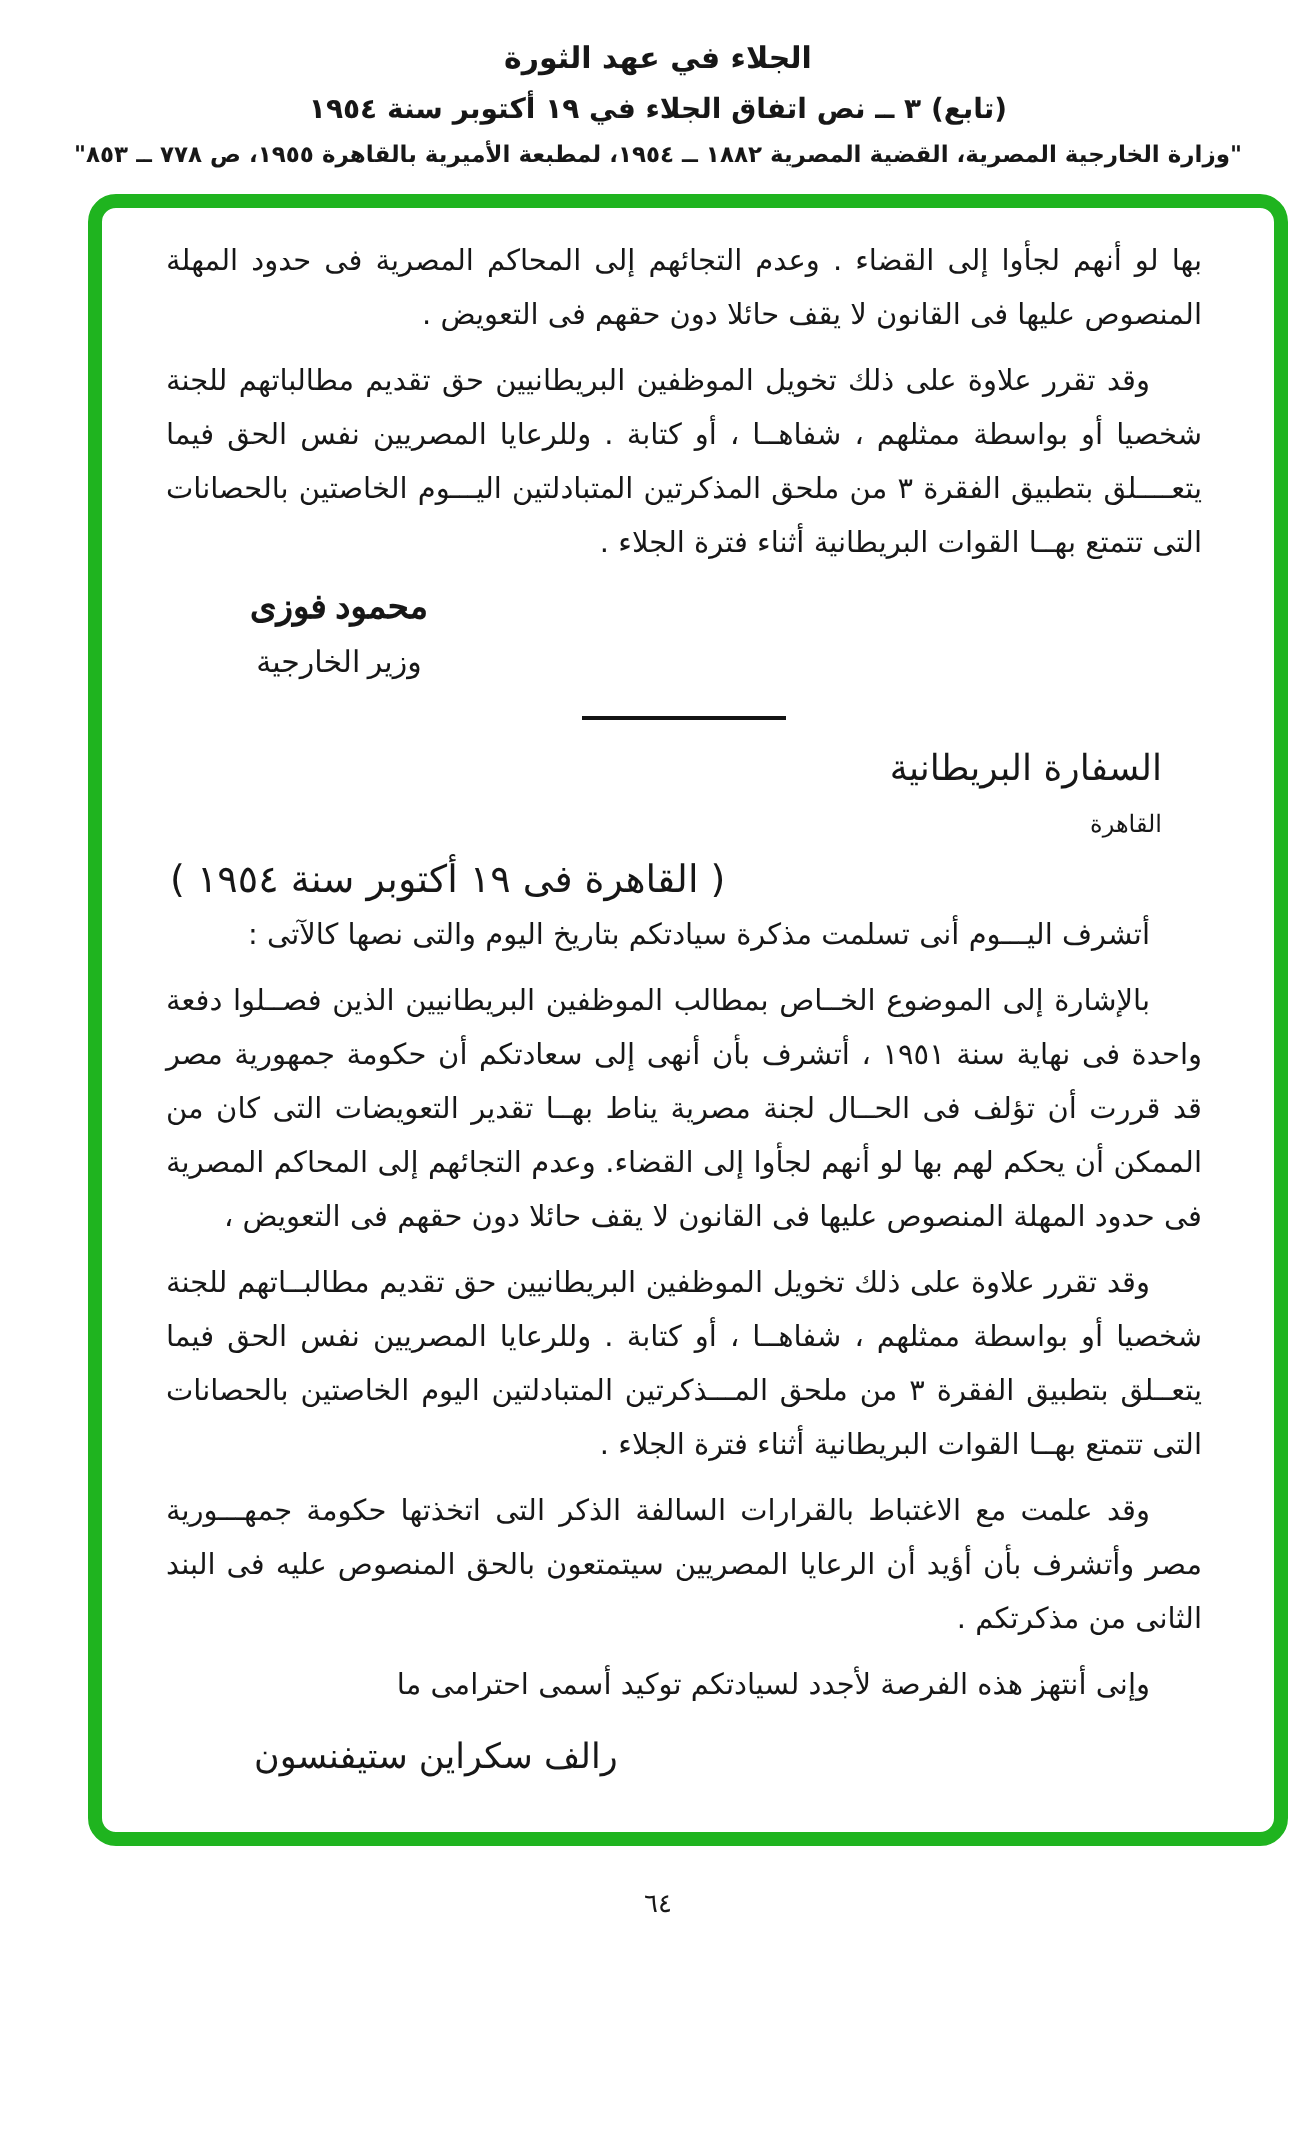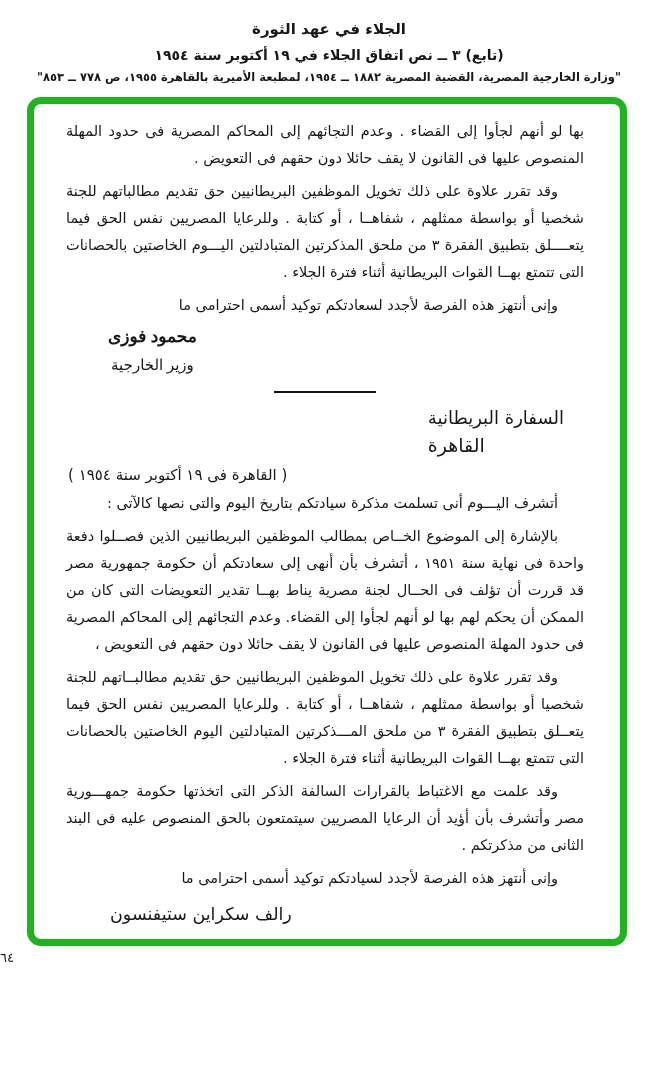--- a/index.html
+++ b/index.html
@@ -36,24 +36,24 @@
   .h-src {
     font-size: 11.5px;
     font-weight: bold;
     margin-top: 7px;
     white-space: nowrap;
   }
   
   .frame {
     box-sizing: border-box;
     width: 600px;
-    margin: 13px 0 0 27px;
+    margin: 13px 0 0 44px;
     border: 7px solid #1fb41f;
     border-radius: 14px;
-    padding: 14px 36px 12px 32px;
+    padding: 14px 36px 24px 32px;
     background: #ffffff;
   }
   
   .par {
     direction: rtl;
     text-align: justify;
     font-size: 14.5px;
     line-height: 27px;
     margin: 6px 0 0 0;
     text-indent: 26px;
@@ -102,69 +102,69 @@
     margin: 12px auto 0 auto;
   }
   
   .embassy {
     direction: rtl;
     text-align: right;
     margin-top: 13px;
   }
   .embassy-inner {
     display: inline-block;
-    text-align: left;
+    text-align: right;
     margin-left: 0;
     margin-right: 20px;
   }
   .embassy-name {
     font-size: 18px;
     line-height: 24px;
   }
   .embassy-city {
-    font-size: 19px;
+    font-size: 12px;
     line-height: 18px;
     margin-top: 6px;
   }
   .date-line {
     direction: rtl;
     text-align: left;
-    font-size: 15px;
+    font-size: 19px;
     line-height: 18px;
     margin: 10px 0 0 2px;
   }
   .salutation {
     direction: rtl;
     text-align: right;
     font-size: 16.5px;
     line-height: 22px;
     margin: 13px 24px 2px 0;
   }
   
   .page-num {
+    text-align: center;
     font-size: 13px;
-    margin-top: 4px;
+    margin-top: 22px;
   }
 </style>
 </head>
 <body>
 
 <div class="page">
 
   <div class="header">
     <div class="h-title">الجلاء في عهد الثورة</div>
     <div class="h-sub">(تابع) ٣ ــ نص اتفاق الجلاء في ١٩ أكتوبر سنة ١٩٥٤</div>
     <div class="h-src">"وزارة الخارجية المصرية، القضية المصرية ١٨٨٢ ــ ١٩٥٤، لمطبعة الأميرية بالقاهرة ١٩٥٥، ص ٧٧٨ ــ ٨٥٣"</div>
   </div>
 
   <div class="frame">
 
     <div class="par first">بها لو أنهم لجأوا إلى القضاء . وعدم التجائهم إلى المحاكم المصرية فى حدود المهلة المنصوص عليها فى القانون لا يقف حائلا دون حقهم فى التعويض .</div>
     <div class="par">وقد تقرر علاوة على ذلك تخويل الموظفين البريطانيين حق تقديم مطالباتهم للجنة شخصيا أو بواسطة ممثلهم ، شفاهــا ، أو كتابة . وللرعايا المصريين نفس الحق فيما يتعــــلق بتطبيق الفقرة ٣ من ملحق المذكرتين المتبادلتين اليـــوم الخاصتين بالحصانات التى تتمتع بهــا القوات البريطانية أثناء فترة الجلاء .</div>
-    <div class="courtesy">وإنى أنتهز هذه الفرصة لأجدد لسعادتكم توكيد أسمى احترامى ما</div>
 
     <div class="sig-block">
       <div class="sig-name">محمود فوزى</div>
       <div class="sig-title">وزير الخارجية</div>
     </div>
 
     <div class="divider"></div>
 
     <div class="embassy">
       <div class="embassy-inner">

